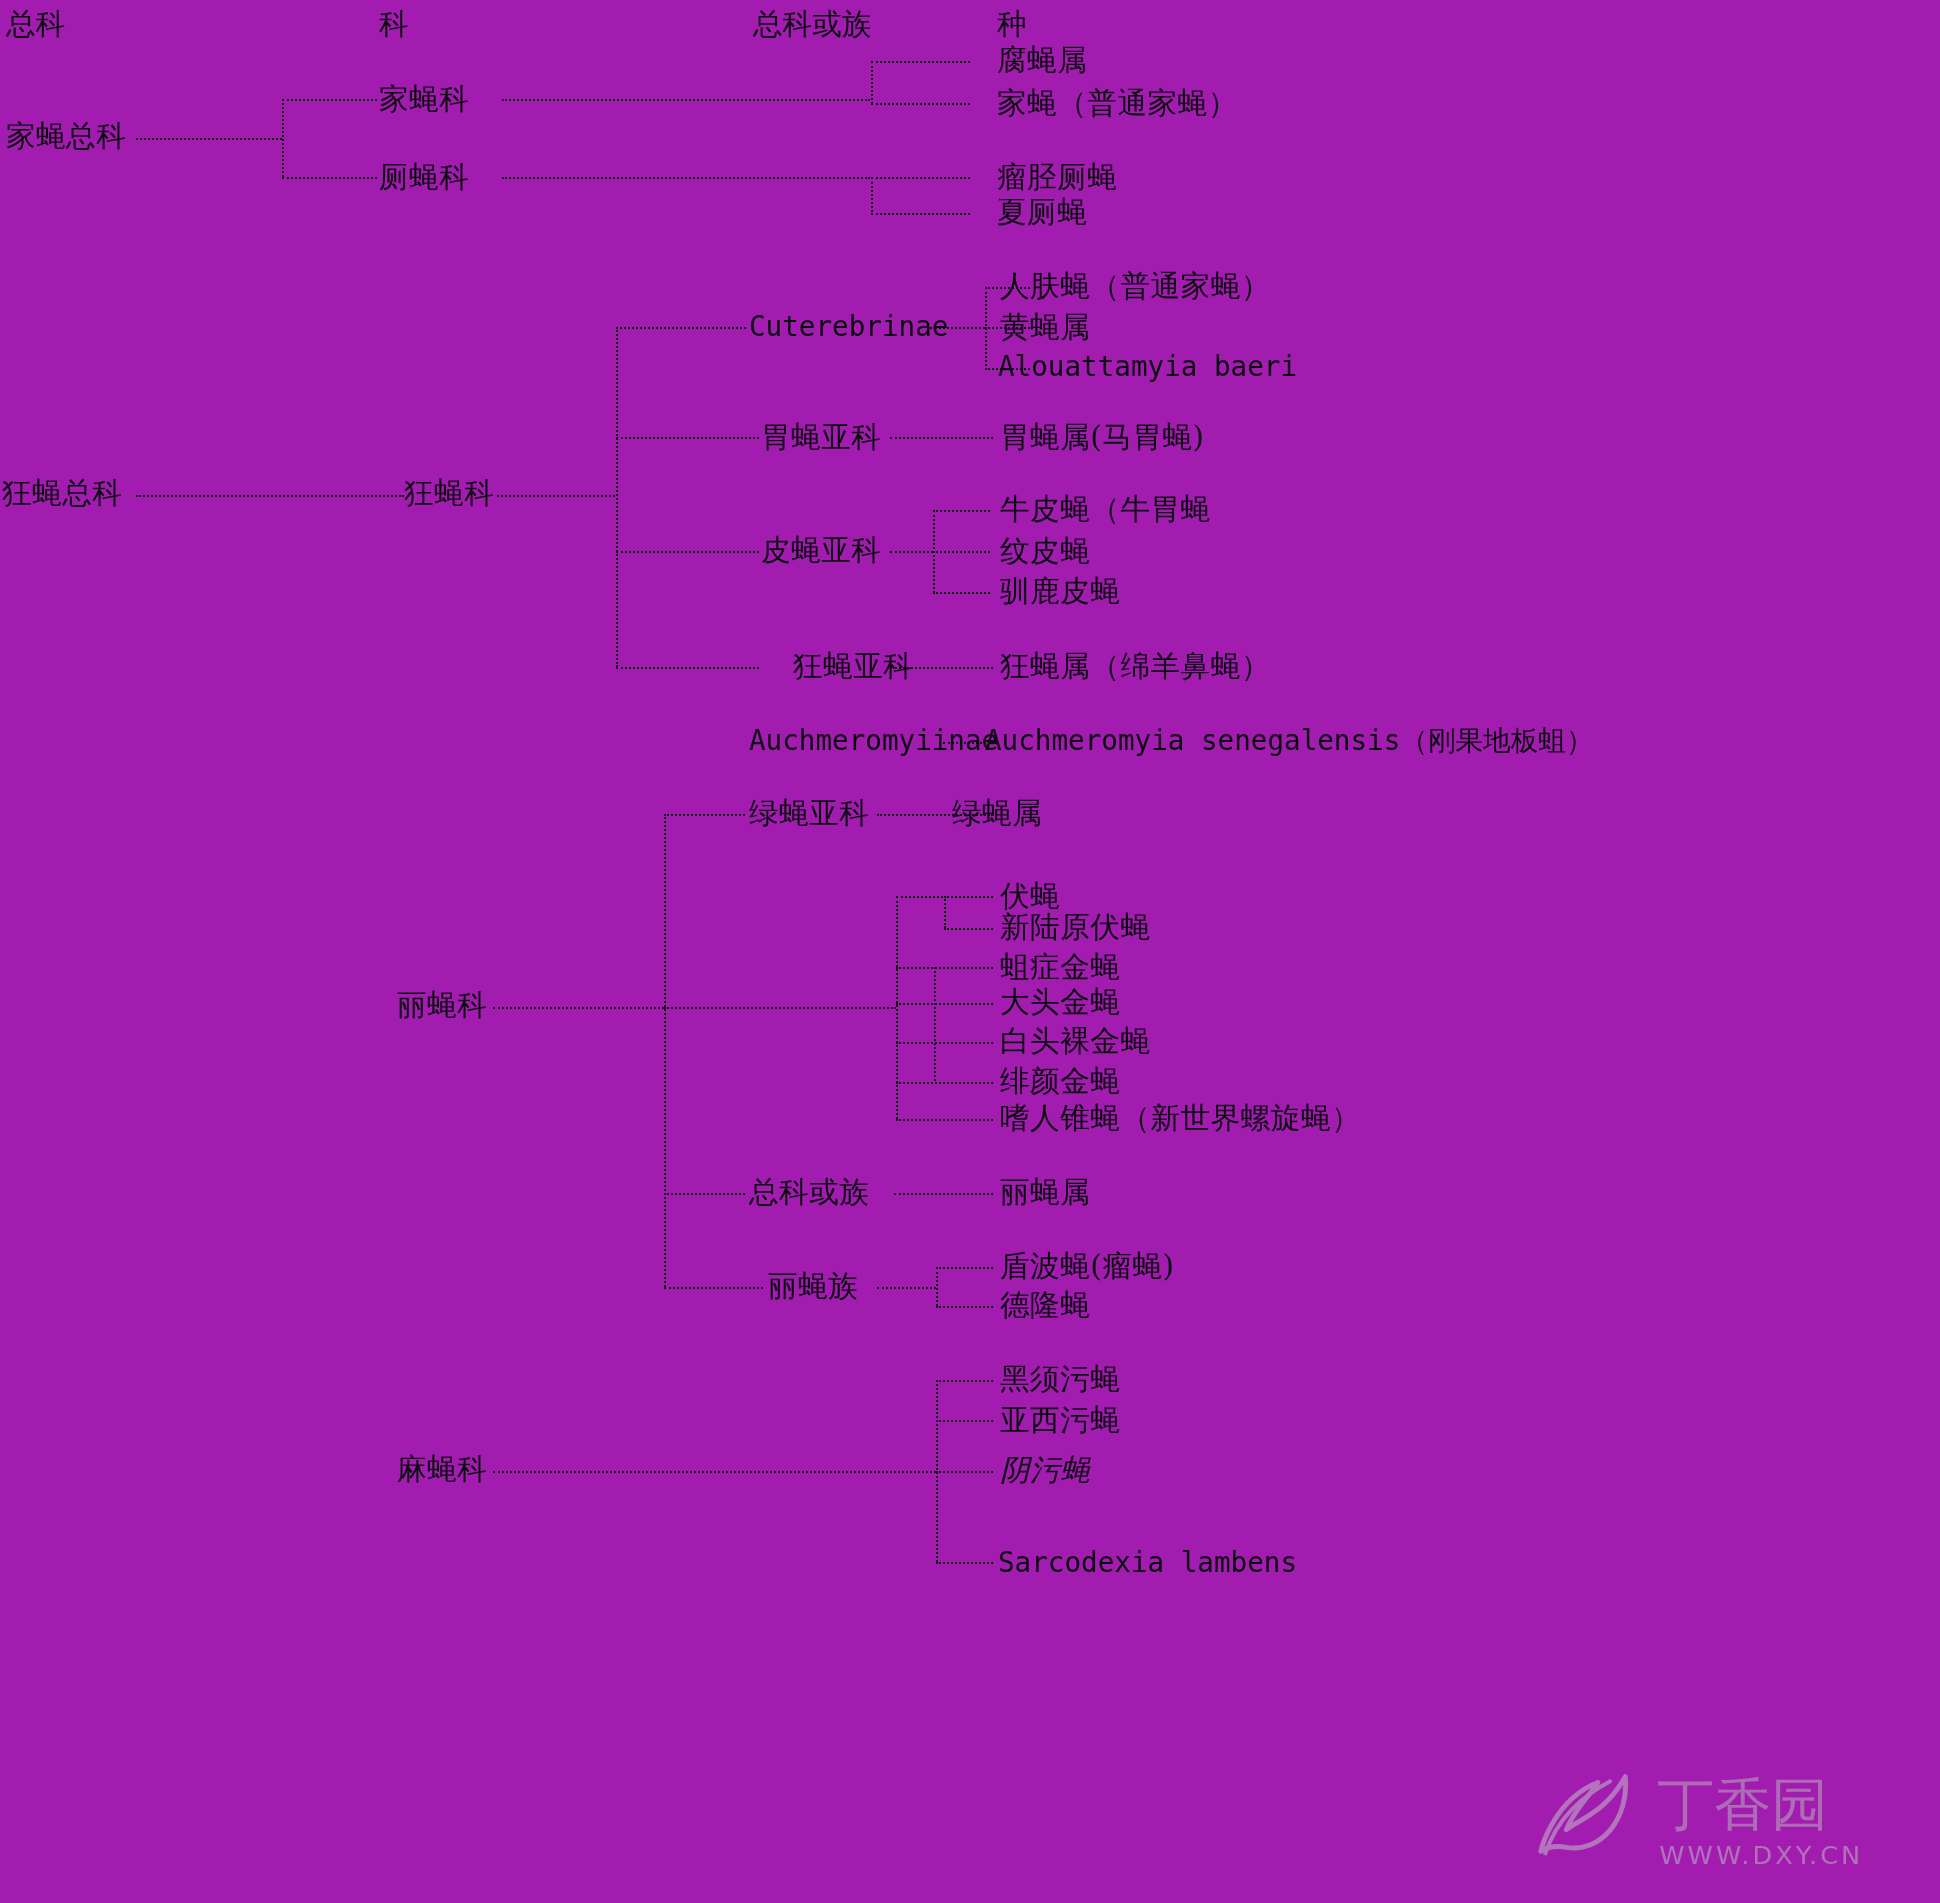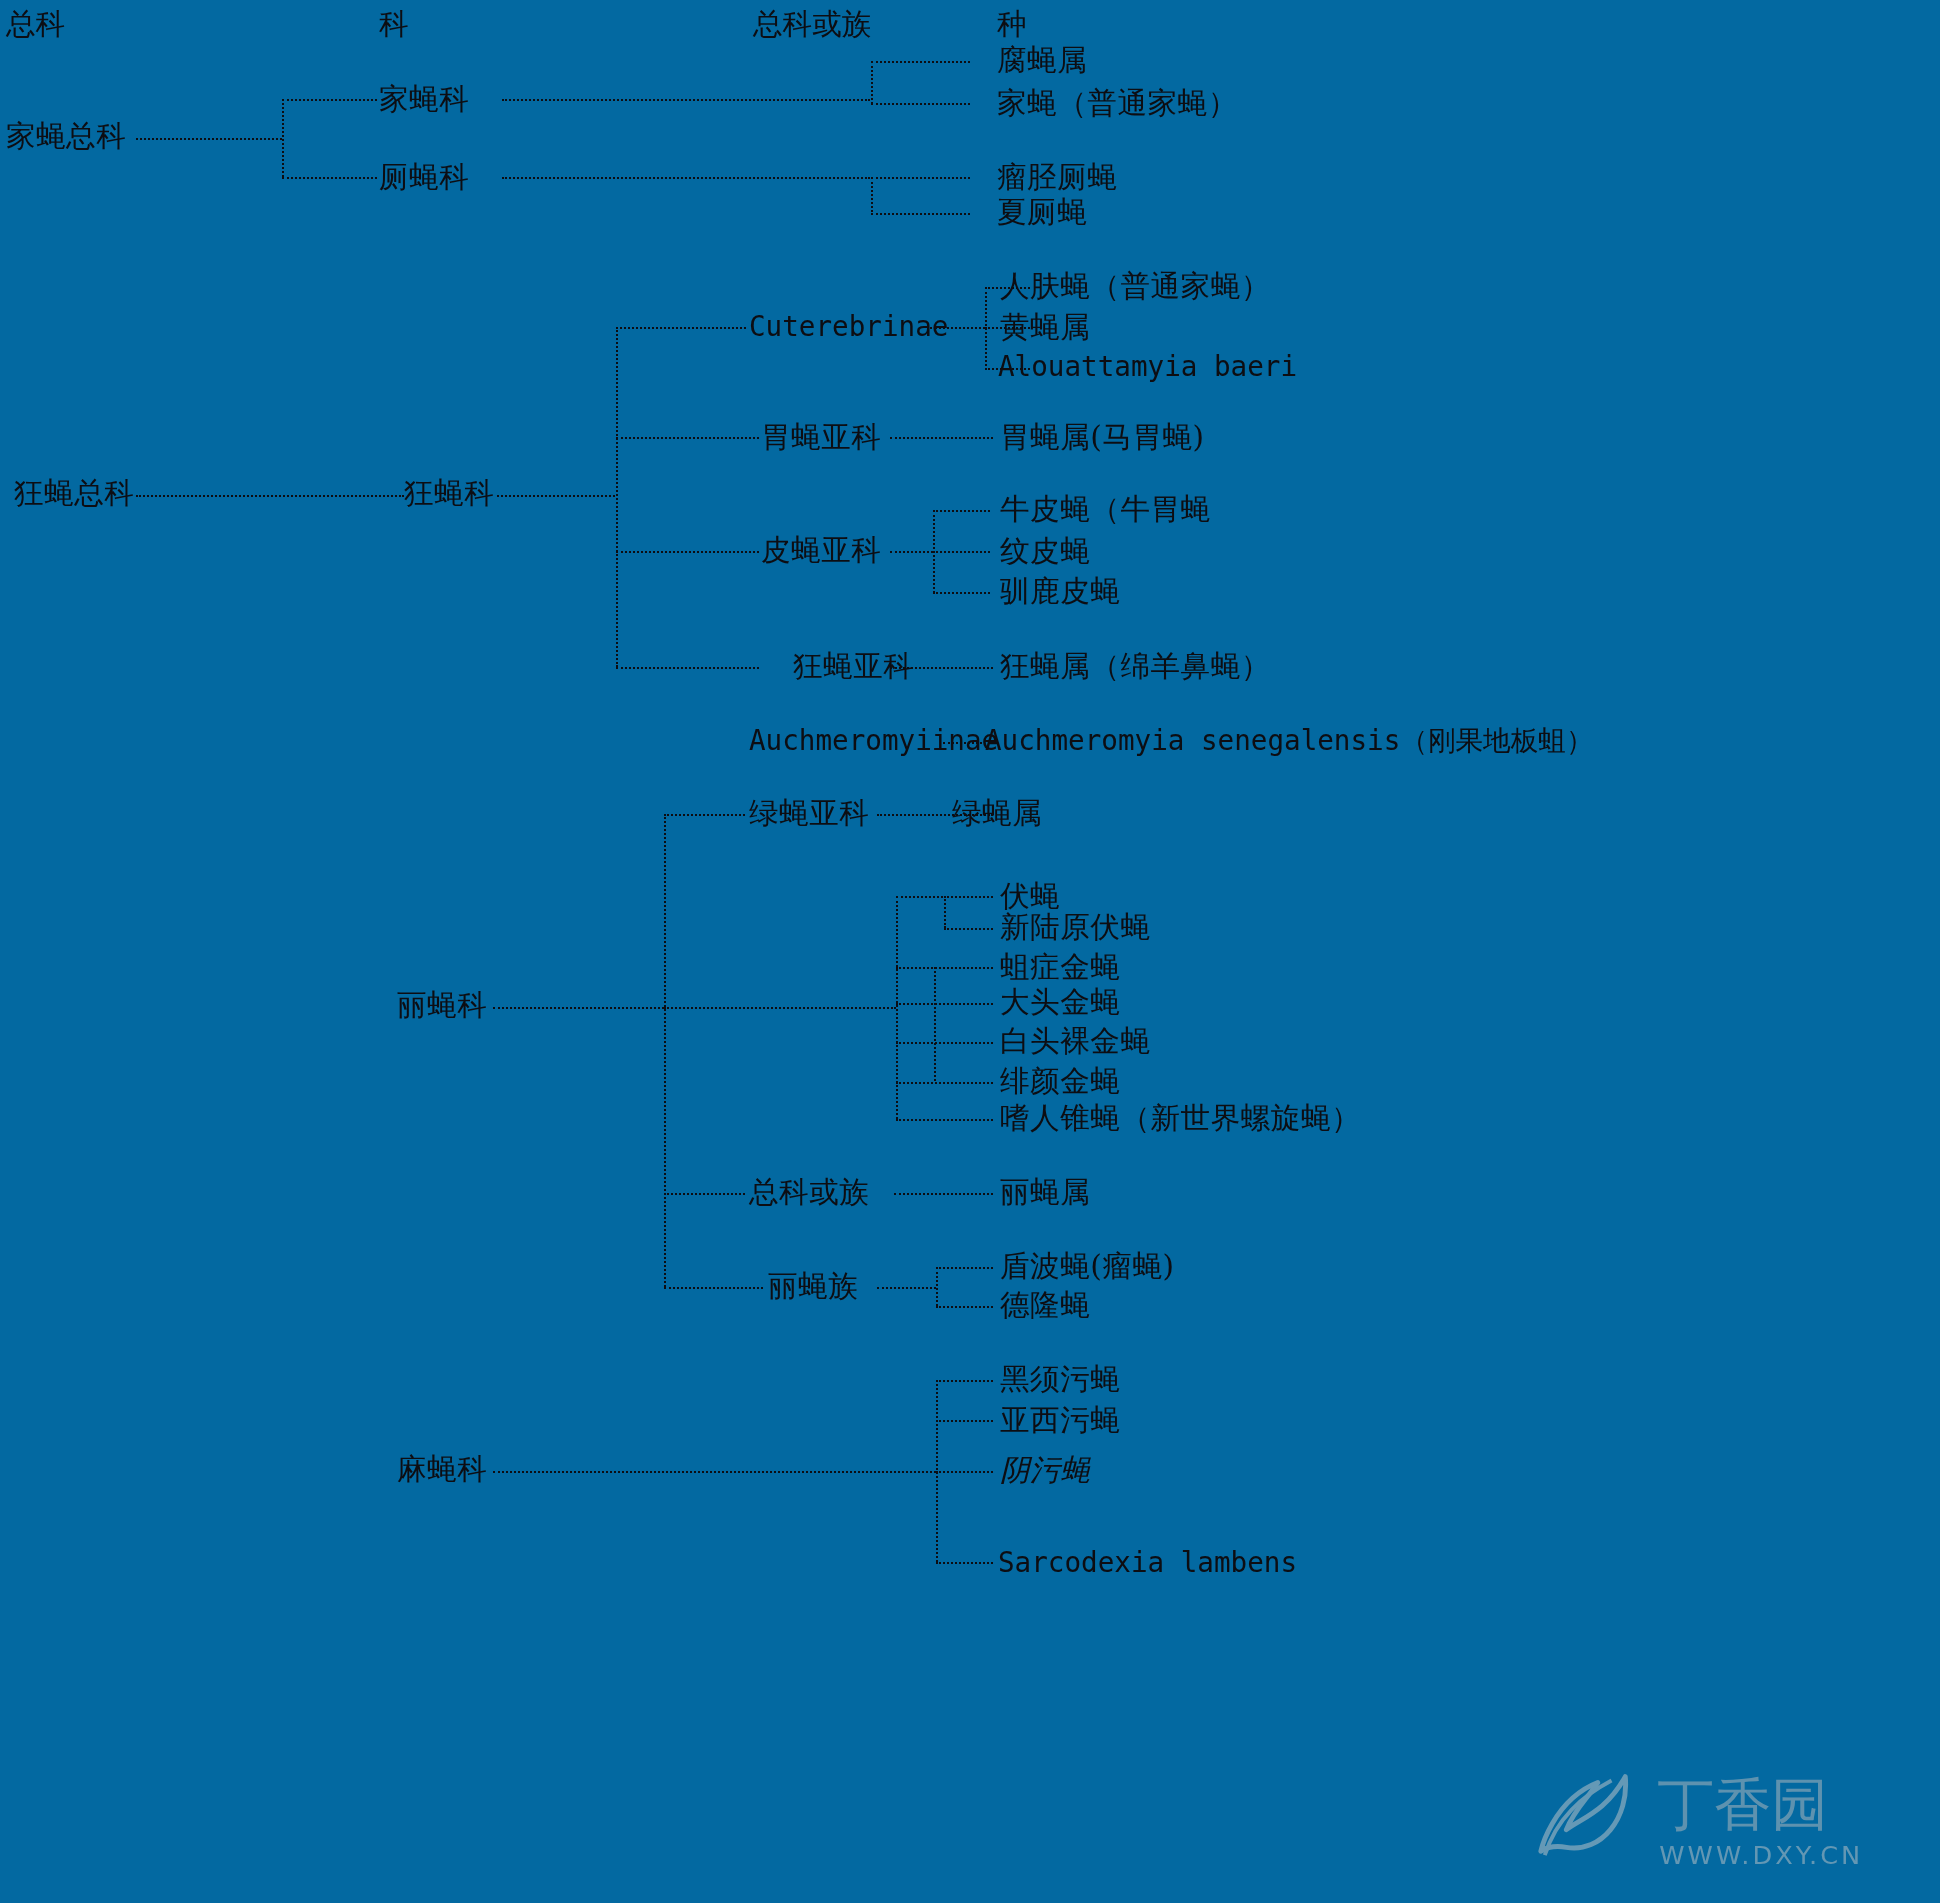--- a/index.html
+++ b/index.html
@@ -8,21 +8,21 @@
     background: #ffffff;
   }
   body {
     font-family: "DejaVu Serif", "Liberation Serif", serif;
     color: #111111;
   }
   #canvas {
     position: relative;
     width: 1941px;
     height: 1903px;
-    background: #0369a1;
+    background: #a21caf;
     overflow: hidden;
   }
   .node {
     position: absolute;
     white-space: nowrap;
     font-size: 29.6px;
     line-height: 1;
     color: #0d0d12;
     font-family: "DejaVu Serif", "Liberation Serif", serif;
     letter-spacing: 0.5px;
@@ -115,21 +115,21 @@
   <div class="node" style="left:997px; top:89px;">家蝇（普通家蝇）</div>
 
   <div class="h-line" style="left:502px; top:177px; width:368px;"></div>
   <div class="v-line" style="left:871px; top:177px; height:35px;"></div>
   <div class="h-line" style="left:871px; top:177px; width:99px;"></div>
   <div class="h-line" style="left:871px; top:213px; width:99px;"></div>
 
   <div class="node" style="left:997px; top:163px;">瘤胫厕蝇</div>
   <div class="node" style="left:997px; top:198px;">夏厕蝇</div>
 
-  <div class="node" style="left:14px; top:479px;">狂蝇总科</div>
+  <div class="node" style="left:2px; top:479px;">狂蝇总科</div>
   <div class="h-line" style="left:136px; top:495px; width:268px;"></div>
 
   <div class="node" style="left:404px; top:479px;">狂蝇科</div>
   <div class="h-line" style="left:497px; top:495px; width:118px;"></div>
 
   <div class="v-line" style="left:616px; top:327px; height:340px;"></div>
 
   <div class="h-line" style="left:616px; top:327px; width:130px;"></div>
   <div class="h-line" style="left:616px; top:437px; width:143px;"></div>
   <div class="h-line" style="left:616px; top:551px; width:143px;"></div>

